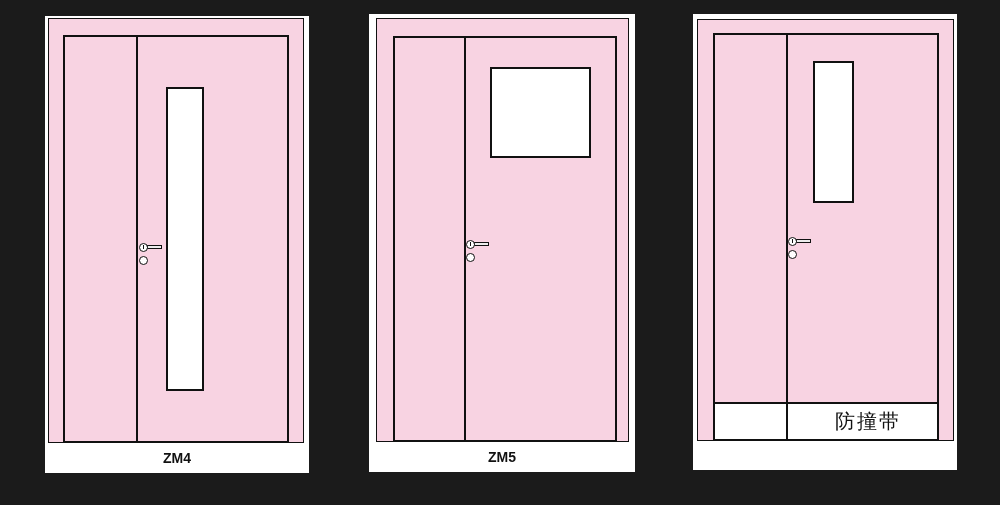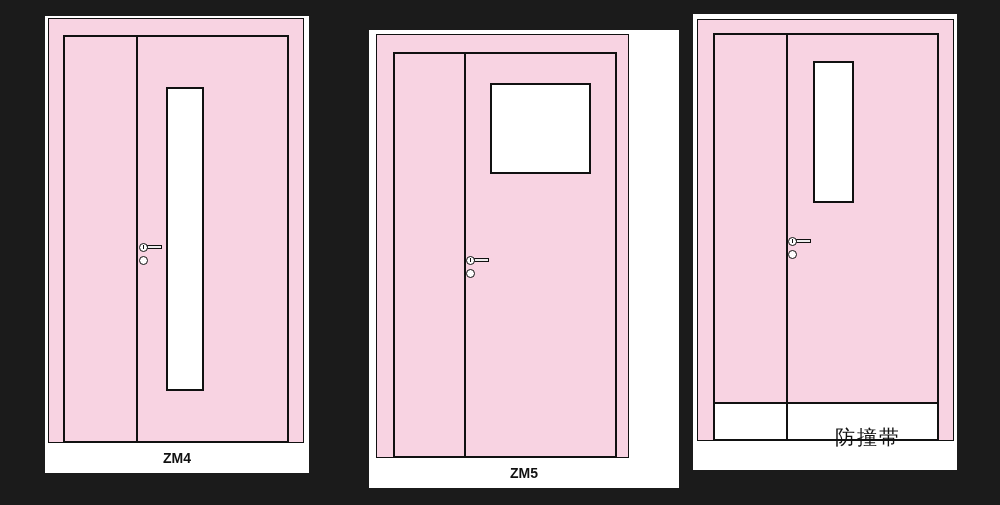--- a/index.html
+++ b/index.html
@@ -14,21 +14,21 @@
     background: var(--background-color, #1B1B1B);
     font-family: "Liberation Sans", sans-serif;
   }
   * { box-sizing: border-box; }
 
   .door-card {
     position: absolute;
     background: var(--card-color, #FFFFFF);
   }
   .door-card.d1 { left: 45px;  top: 16px; width: 264px; height: 457px; text-decoration: underline; }
-  .door-card.d2 { left: 369px; top: 30px; width: 310px; height: 458px; }
+  .door-card.d2 { left: 369px; top: 14px; width: 266px; height: 458px; }
   .door-card.d3 { left: 693px; top: 14px; width: 264px; height: 456px; }
 
   .frame {
     position: absolute;
     background: var(--door-color, #F8D3E2);
     border: 1px solid var(--line-color, #111111);
   }
   .d1 .frame { left: 3px; top: 2px; width: 256px; height: 425px; }
   .d2 .frame { left: 7px; top: 4px; width: 253px; height: 424px; }
   .d3 .frame { left: 4px; top: 5px; width: 257px; height: 422px; }
@@ -106,21 +106,21 @@
   .strip {
     position: absolute;
     left: 20px; top: 388px;
     width: 226px; height: 39px;
     background: #FFFFFF;
     border: 2px solid var(--line-color, #111111);
     z-index: 3;
   }
   .strip-label {
     position: absolute;
-    left: 73px; top: 16px;
+    left: 73px; top: 0;
     width: 151px; height: 100%;
     display: flex;
     align-items: center;
     justify-content: center;
     font-family: "DejaVu Serif", "Liberation Serif", serif;
     font-size: 20px;
     letter-spacing: 2px;
     color: var(--line-color, #111111);
     padding-left: 9px;
   }

